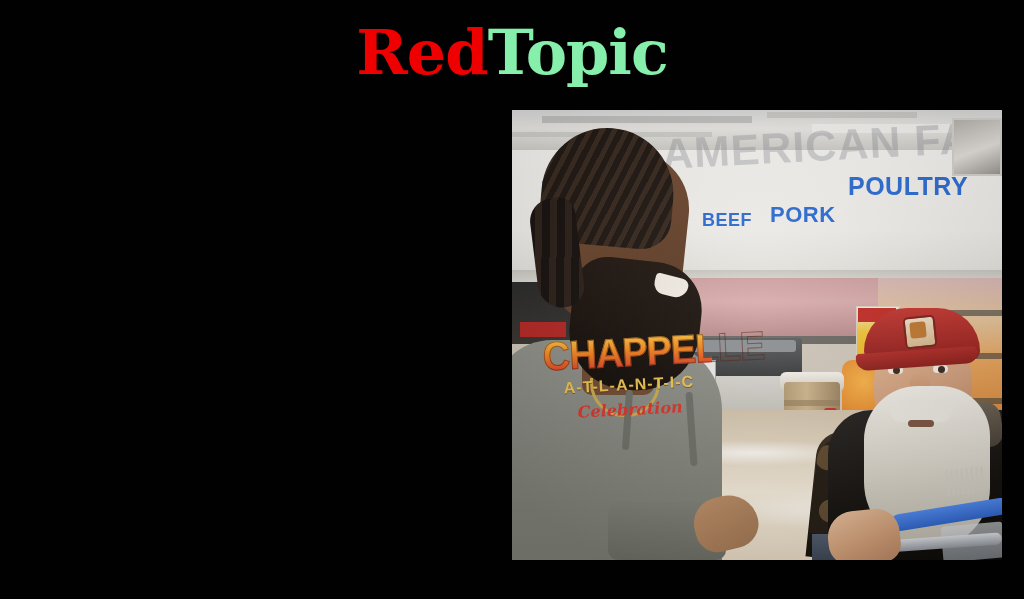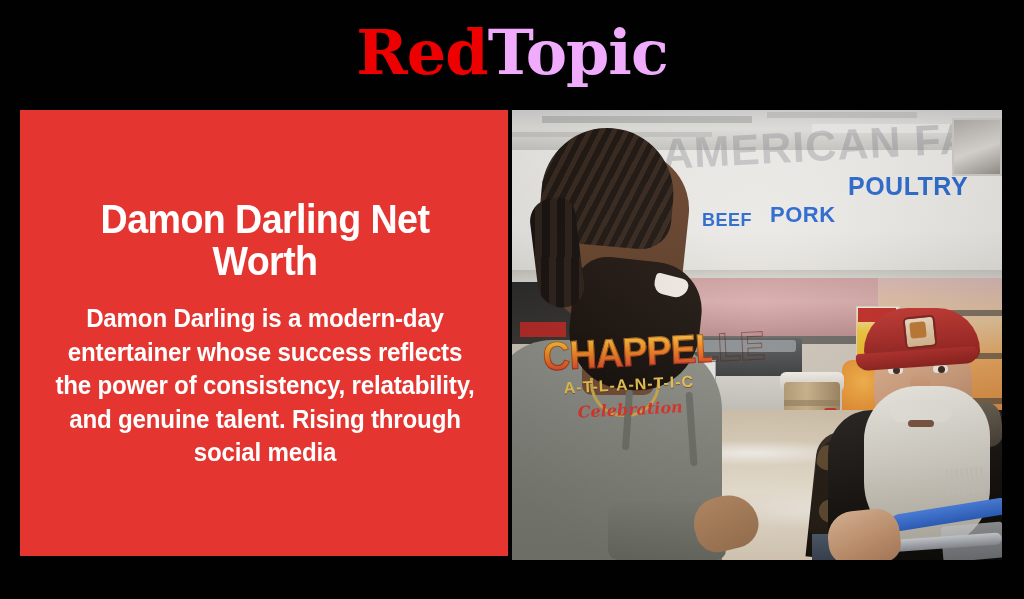--- a/index.html
+++ b/index.html
@@ -24,21 +24,21 @@
     width: 1024px;
     text-align: center;
     line-height: 1;
     white-space: nowrap;
     font-family: "DejaVu Serif", serif;
     font-weight: 700;
     font-size: 62px;
     letter-spacing: -1px;
   }
   #logo .lg-red { color: #ee0000; }
-  #logo .lg-white { color: #f0abfc; }
+  #logo .lg-white { color: #86efac; }
 
   
   #red-panel {
     position: absolute;
     left: 20px;
     top: 110px;
     width: 488px;
     height: 446px;
     background: #e43531;
     overflow: hidden;
@@ -505,24 +505,20 @@
 </style>
 </head>
 <body>
 
 <div id="stage">
 
   <div id="logo">
     <span class="lg-red">Red</span><span class="lg-white">Topic</span>
   </div>
 
-  <div id="red-panel">
-    <div id="panel-title">Damon Darling Net Worth</div>
-    <div id="panel-body">Damon Darling is a modern-day entertainer whose success reflects the power of consistency, relatability, and genuine talent. Rising through social media</div>
-  </div>
 
   <div id="photo">
 
     <div class="ph" id="ceiling"></div>
     <div class="ph" id="ceil-bar1"></div>
     <div class="ph" id="ceil-bar2"></div>
     <div class="ph" id="ceil-bar3"></div>
     <div class="ph" id="ceil-light"></div>
 
     <div class="ph" id="signwall"></div>

